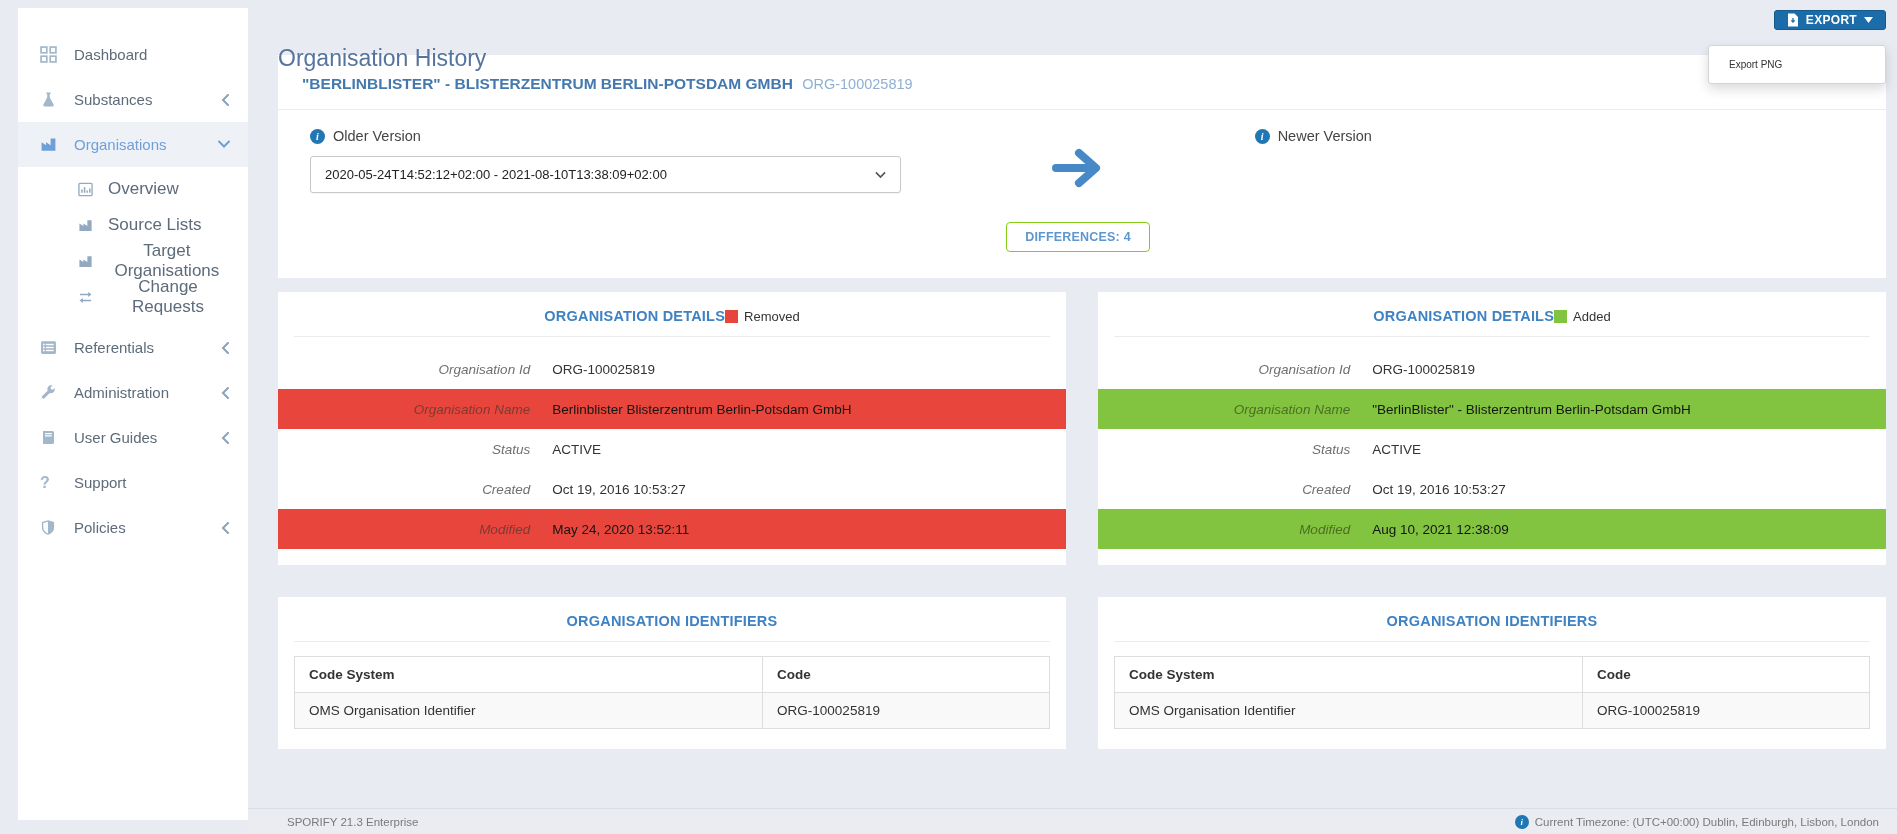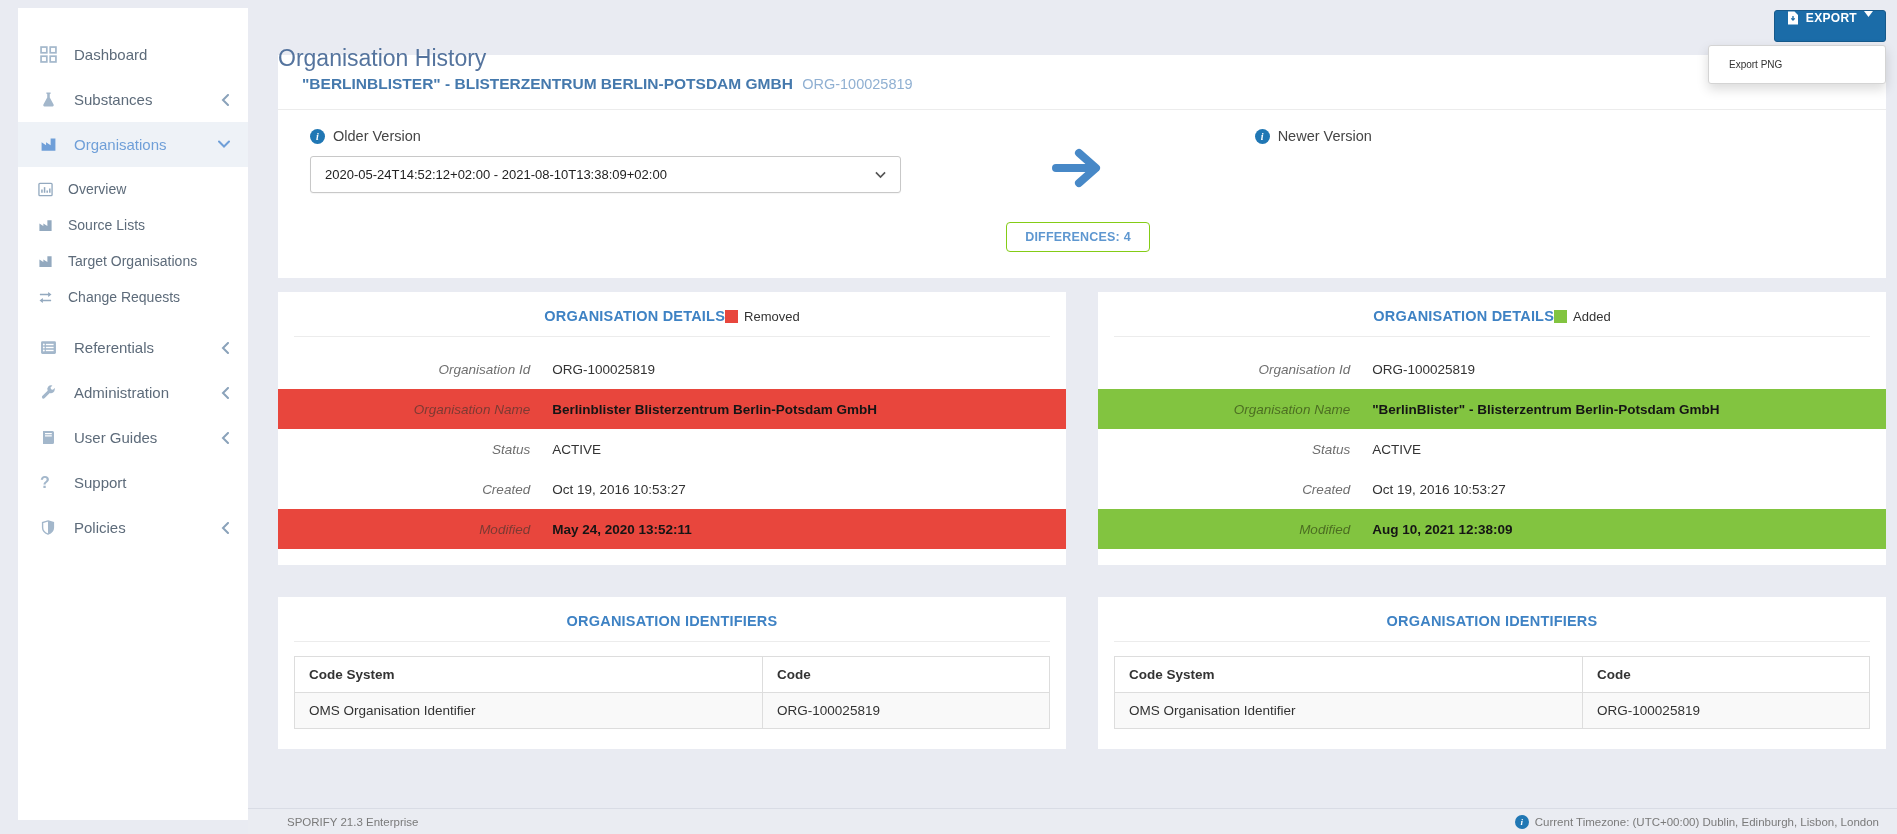--- a/index.html
+++ b/index.html
@@ -20,34 +20,34 @@
   .nav-item {
     display:flex; align-items:center; height:45px;
     padding:0 18px 0 22px; font-size:15px; color:#5d6b7a; cursor:pointer;
   }
   .nav-item .ico { width:26px; display:flex; align-items:center; color:#a3b7cb; }
   .nav-item .lbl { margin-left:8px;text-align:center; }
   .nav-item .chev { margin-left:auto; display:flex; }
   .nav-item.active { background:#eef2f7; color:#6f9fd8; }
   .nav-item.active .ico { color:#6f9fd8; }
   .subnav { margin:4px 0 10px; }
-  .subnav .nav-item { height:36px; padding-left:20px; font-size:14px; color:#5d6b7a; }
+  .subnav .nav-item { height:36px; padding-left:60px; font-size:17px; color:#5d6b7a; }
   .subnav .nav-item .ico { width:22px; color:#93a9bf; }
   .qmark { font-weight:bold; font-size:16px; color:#a3b7cb; }
 
   
   .main { position:absolute; left:278px; right:11px; top:0; }
   .page-header { position:relative; height:55px; }
   .page-title { position:absolute; left:0; top:13px; font-size:23px; color:#55749e;margin-top:32px; }
 
   .export-btn {
-    position:absolute; top:10px; right:0; height:32px;
+    position:absolute; top:10px; right:0; height:20px;
     background:#1b6ca8; border:1px solid #16598b; border-radius:3px;
     color:#fff; font-size:12px; font-weight:bold; letter-spacing:.3px;
-    display:flex; gap:7px; padding:0 12px; cursor:pointer;
+    display:flex; align-items:center; gap:7px; padding:0 12px; cursor:pointer;
   }
   .export-menu {
     position:absolute; top:45px; right:0; width:178px; z-index:10;
     background:#fff; border:1px solid #d4d4d4; border-radius:3px;
     box-shadow:0 5px 12px rgba(0,0,0,.15); padding:5px 0;
   }
   .export-menu-item { padding:8px 0 8px 20px; font-size:10px; color:#333; cursor:pointer; }
 
   
   .compare-card { background:#fff; margin-bottom:14px; }
@@ -82,21 +82,21 @@
   .legend { display:flex; align-items:center; gap:6px; font-size:13px; color:#333; }
   .legend-swatch { width:13px; height:13px; }
   .swatch-removed { background:#e8463d; }
   .swatch-added { background:#82c440; }
   .panel-divider { border-top:1px solid #ececec; margin:0 16px; }
 
   .detail-rows { padding:12px 0 16px; }
   .drow { display:flex; align-items:center; height:40px; font-size:13.5px; }
   .drow .dlabel { width:32%; text-align:right; color:#6f6f6f;font-style:italic; }
   .drow .dvalue { padding-left:22px; color:#333; }
-  .drow.hl .dvalue { font-weight:bold; color:#151515; }
+  .drow.hl .dvalue { font-weight:normal; color:#151515; }
   .drow.hl-removed { background:#e8463d; }
   .drow.hl-removed .dlabel { color:#7c3a33; }
   .drow.hl-added { background:#82c440; }
   .drow.hl-added .dlabel { color:#4c6e22; }
 
   .id-table { width:calc(100% - 32px); margin:14px 16px 20px; border-collapse:collapse; font-size:13.5px; }
   .id-table th, .id-table td { border:1px solid #dddddd; text-align:left; padding:10px 14px; color:#333; }
   .id-table th { font-weight:bold; background:#fff; }
   .id-table td { background:#f9f9f9; }
   .id-table .col-system { width:62%; }

